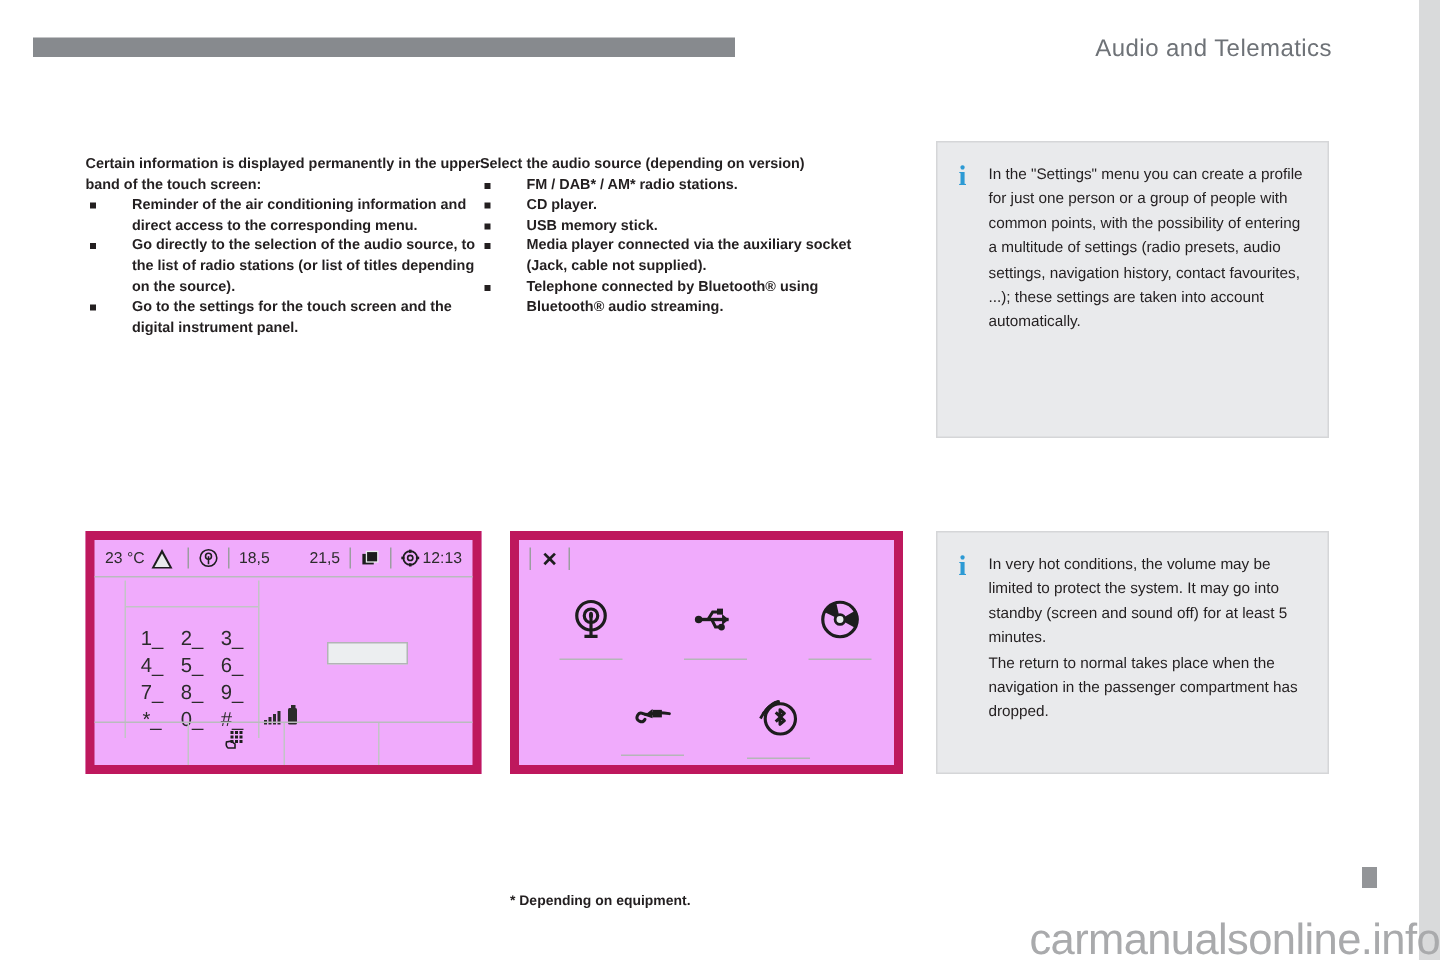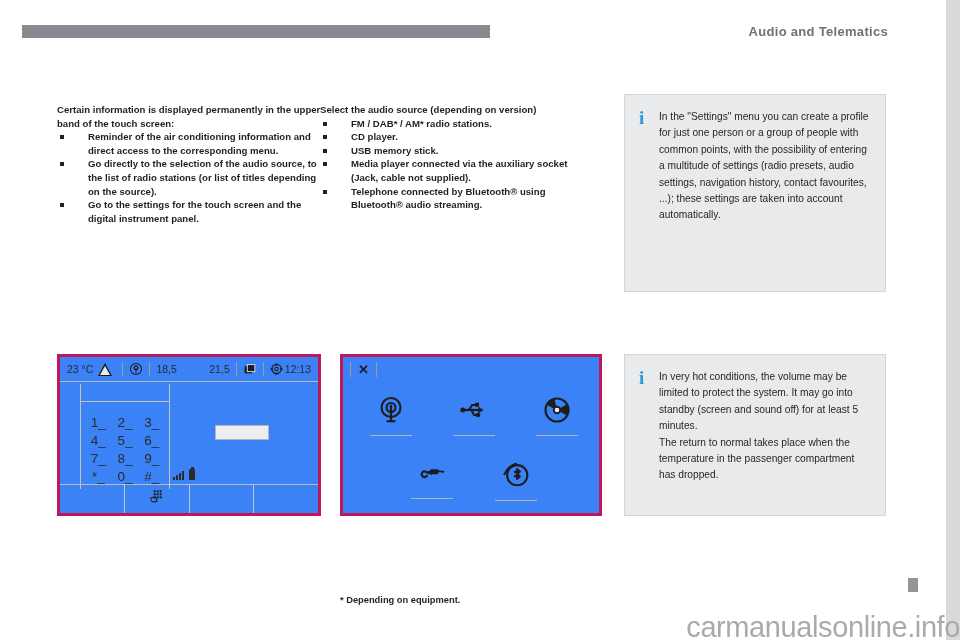--- a/index.html
+++ b/index.html
@@ -26,22 +26,22 @@
     left: 22px;
     top: 25px;
     width: 468px;
     height: 13px;
     background: #878a8e;
   }
   .header-title {
     position: absolute;
     right: 72px;
     top: 24px;
-    font-size: 13px;
-    font-weight: bold;
+    font-size: 16px;
+    font-weight: normal;
     color: #6e7277;
     letter-spacing: .3px;
     white-space: nowrap;
   }
 
   
   .col {
     position: absolute;
     width: 268px;
     color: #231f20;
@@ -107,22 +107,22 @@
     flex: 1 1 auto;
     font-size: 10.2px;
     line-height: 16.4px;
     color: #231f20;
   }
   .info-text p { margin: 0; }
 
   
   .screen-panel {
     position: absolute;
-    background: #3b82f6;
-    border: 3px solid #be185d;
+    background: #f0abfc;
+    border: 6px solid #be185d;
     box-sizing: border-box;
   }
   #screen-phone  { left: 57px;  top: 354px; width: 264px; height: 162px; }
   #screen-source { left: 340px; top: 354px; width: 262px; height: 162px; }
 
   
   .status-bar {
     position: absolute;
     left: 0; top: 0;
     width: 100%;
@@ -351,21 +351,21 @@
   <div class="info-i">i</div>
   <div class="info-text">
     <p>In the "Settings" menu you can create a profile for just one person or a group of people with common points, with the possibility of entering a multitude of settings (radio presets, audio settings, navigation history, contact favourites, ...); these settings are taken into account automatically.</p>
   </div>
 </div>
 
 <div class="info-box" id="info-box-heat">
   <div class="info-i">i</div>
   <div class="info-text">
     <p>In very hot conditions, the volume may be limited to protect the system. It may go into standby (screen and sound off) for at least 5 minutes.</p>
-    <p>The return to normal takes place when the temperature in the passenger compartment has dropped.</p>
+    <p>The return to normal takes place when the navigation in the passenger compartment has dropped.</p>
   </div>
 </div>
 
 <div class="screen-panel" id="screen-phone">
 
   <div class="status-bar">
     <span class="sb-item">23 °C</span>
     <span class="tri-warn"></span>
     <span class="sb-sep"></span>
     <span class="sb-item">

